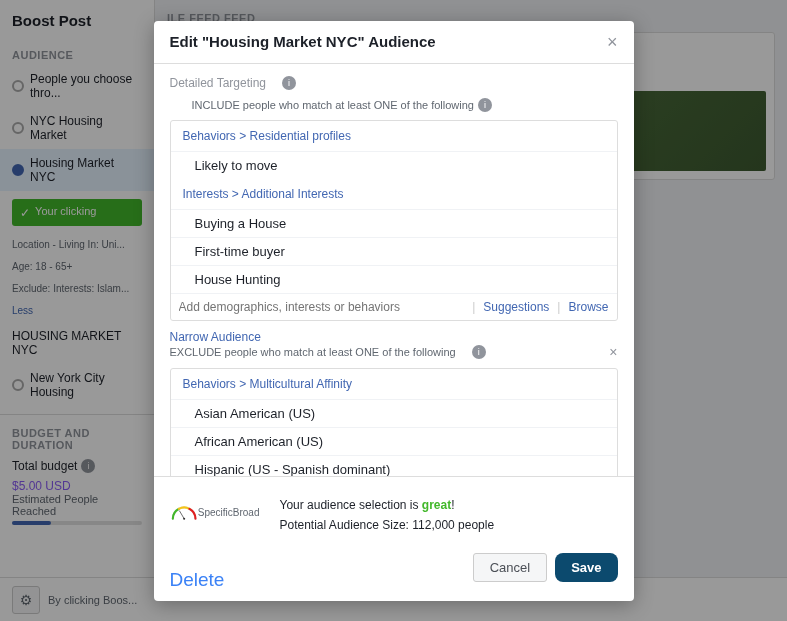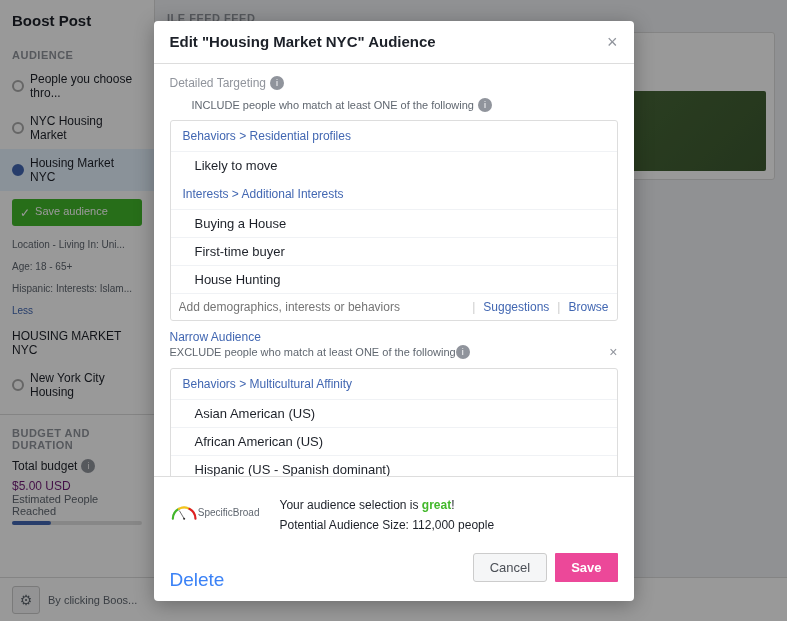--- a/index.html
+++ b/index.html
@@ -121,21 +121,21 @@
       display: flex;
       align-items: center;
       gap: 4px;
       font-size: 12px;
       color: #1d2129;
       margin-bottom: 6px;
     }
 
     .budget-value {
       font-size: 12px;
-      color: #701a75;
+      color: #8b5cf6;
     }
 
     .estimated-label {
       font-size: 11px;
       color: #606770;
     }
 
     .progress-bar {
       height: 4px;
       background: #e2e2e2;
@@ -276,21 +276,21 @@
       overflow-y: auto;
       padding: 12px 16px;
     }
 
     .detailed-targeting-label {
       font-size: 12px;
       color: #90949c;
       margin-bottom: 8px;
       display: flex;
       align-items: center;
-      gap: 4px;
+      gap: 16px;
     }
 
     .info-icon {
       width: 14px; height: 14px;
       border-radius: 50%;
       background: #90949c;
       color: #fff;
       font-size: 9px;
       display: inline-flex;
       align-items: center;
@@ -457,25 +457,25 @@
       border: 1px solid #ccc;
       background: #f5f6f7;
       padding: 6px 16px;
       border-radius: 3px;
       cursor: pointer;
       font-size: 13px;
       color: #4b4f56;
     }
 
     .save-btn {
-      background: #ec4899;
+      background: #0c4a6e;
       color: #fff;
       border: none;
       padding: 6px 16px;
-      border-radius: 1px;
+      border-radius: 8px;
       cursor: pointer;
       font-size: 13px;
       font-weight: 600;
     }
 
     .bottom-bar {
       position: absolute;
       bottom: 0;
       left: 0;
       right: 0;
@@ -520,26 +520,26 @@
       <div class="radio-circle"></div>
       <span>NYC Housing Market</span>
     </div>
     <div class="audience-item active">
       <div class="radio-circle filled"></div>
       <span>Housing Market NYC</span>
     </div>
 
     <div class="audience-green-box">
       <span class="checkmark-icon">✓</span>
-      <span>Save audience</span>
+      <span>Your clicking</span>
     </div>
 
     <div class="audience-info">Location - Living In: Uni...</div>
     <div class="audience-info">Age: 18 - 65+</div>
-    <div class="audience-info">Hispanic: Interests: Islam...</div>
+    <div class="audience-info">Exclude: Interests: Islam...</div>
     <div class="audience-info">
       <span class="show-less">Less</span>
     </div>
 
     <div class="housing-market-nyc">
       <span>HOUSING MARKET NYC</span>
     </div>
     <div class="audience-item">
       <div class="radio-circle"></div>
       <span>New York City Housing</span>
@@ -617,21 +617,21 @@
             <span class="input-action-link">Suggestions</span>
             <span class="input-separator">|</span>
             <span class="input-action-link">Browse</span>
           </div>
         </div>
       </div>
 
       <a class="narrow-audience-link">Narrow Audience</a>
 
       <div class="exclude-label">
-        <span style="display:flex; align-items:center; gap:0;">
+        <span style="display:flex; align-items:center; gap:16px;">
           <span>EXCLUDE people who match at least ONE of the following</span>
           <span class="info-icon">i</span>
         </span>
         <span class="exclude-close">×</span>
       </div>
 
       
       <div class="targeting-box">
         <div class="targeting-category">Behaviors &gt; Multicultural Affinity</div>
         <div class="targeting-item">Asian American (US)</div>

